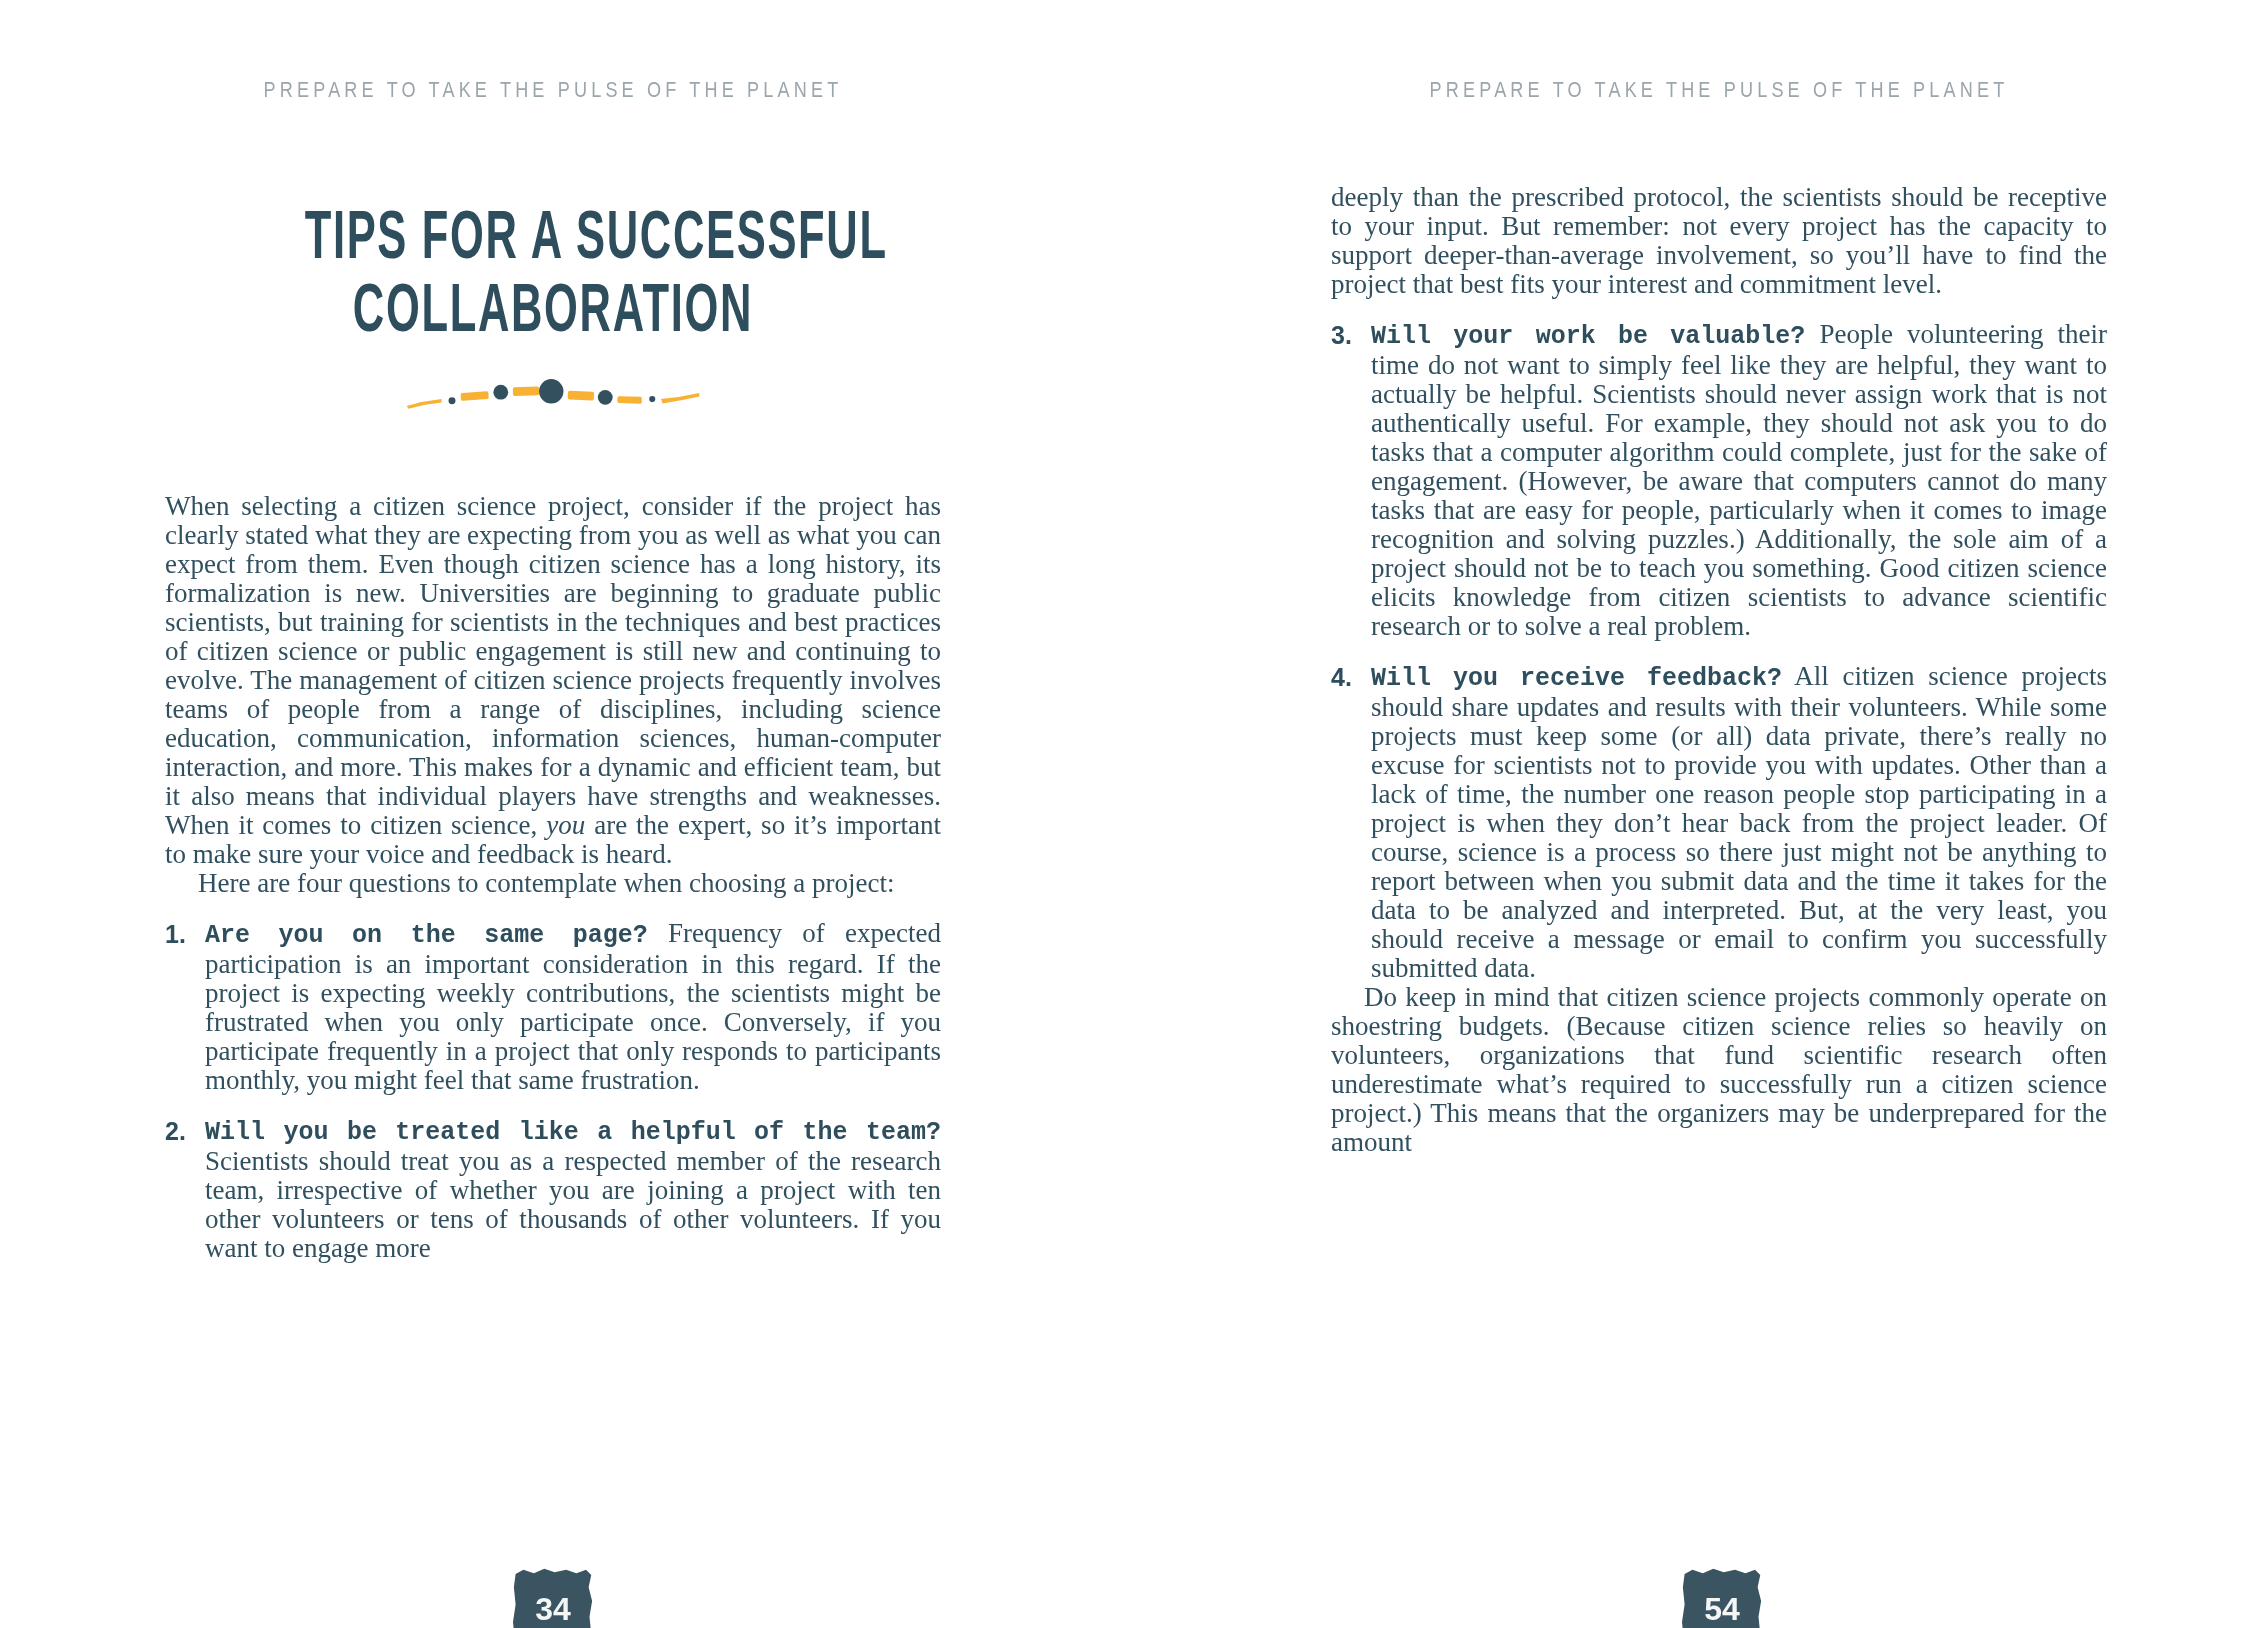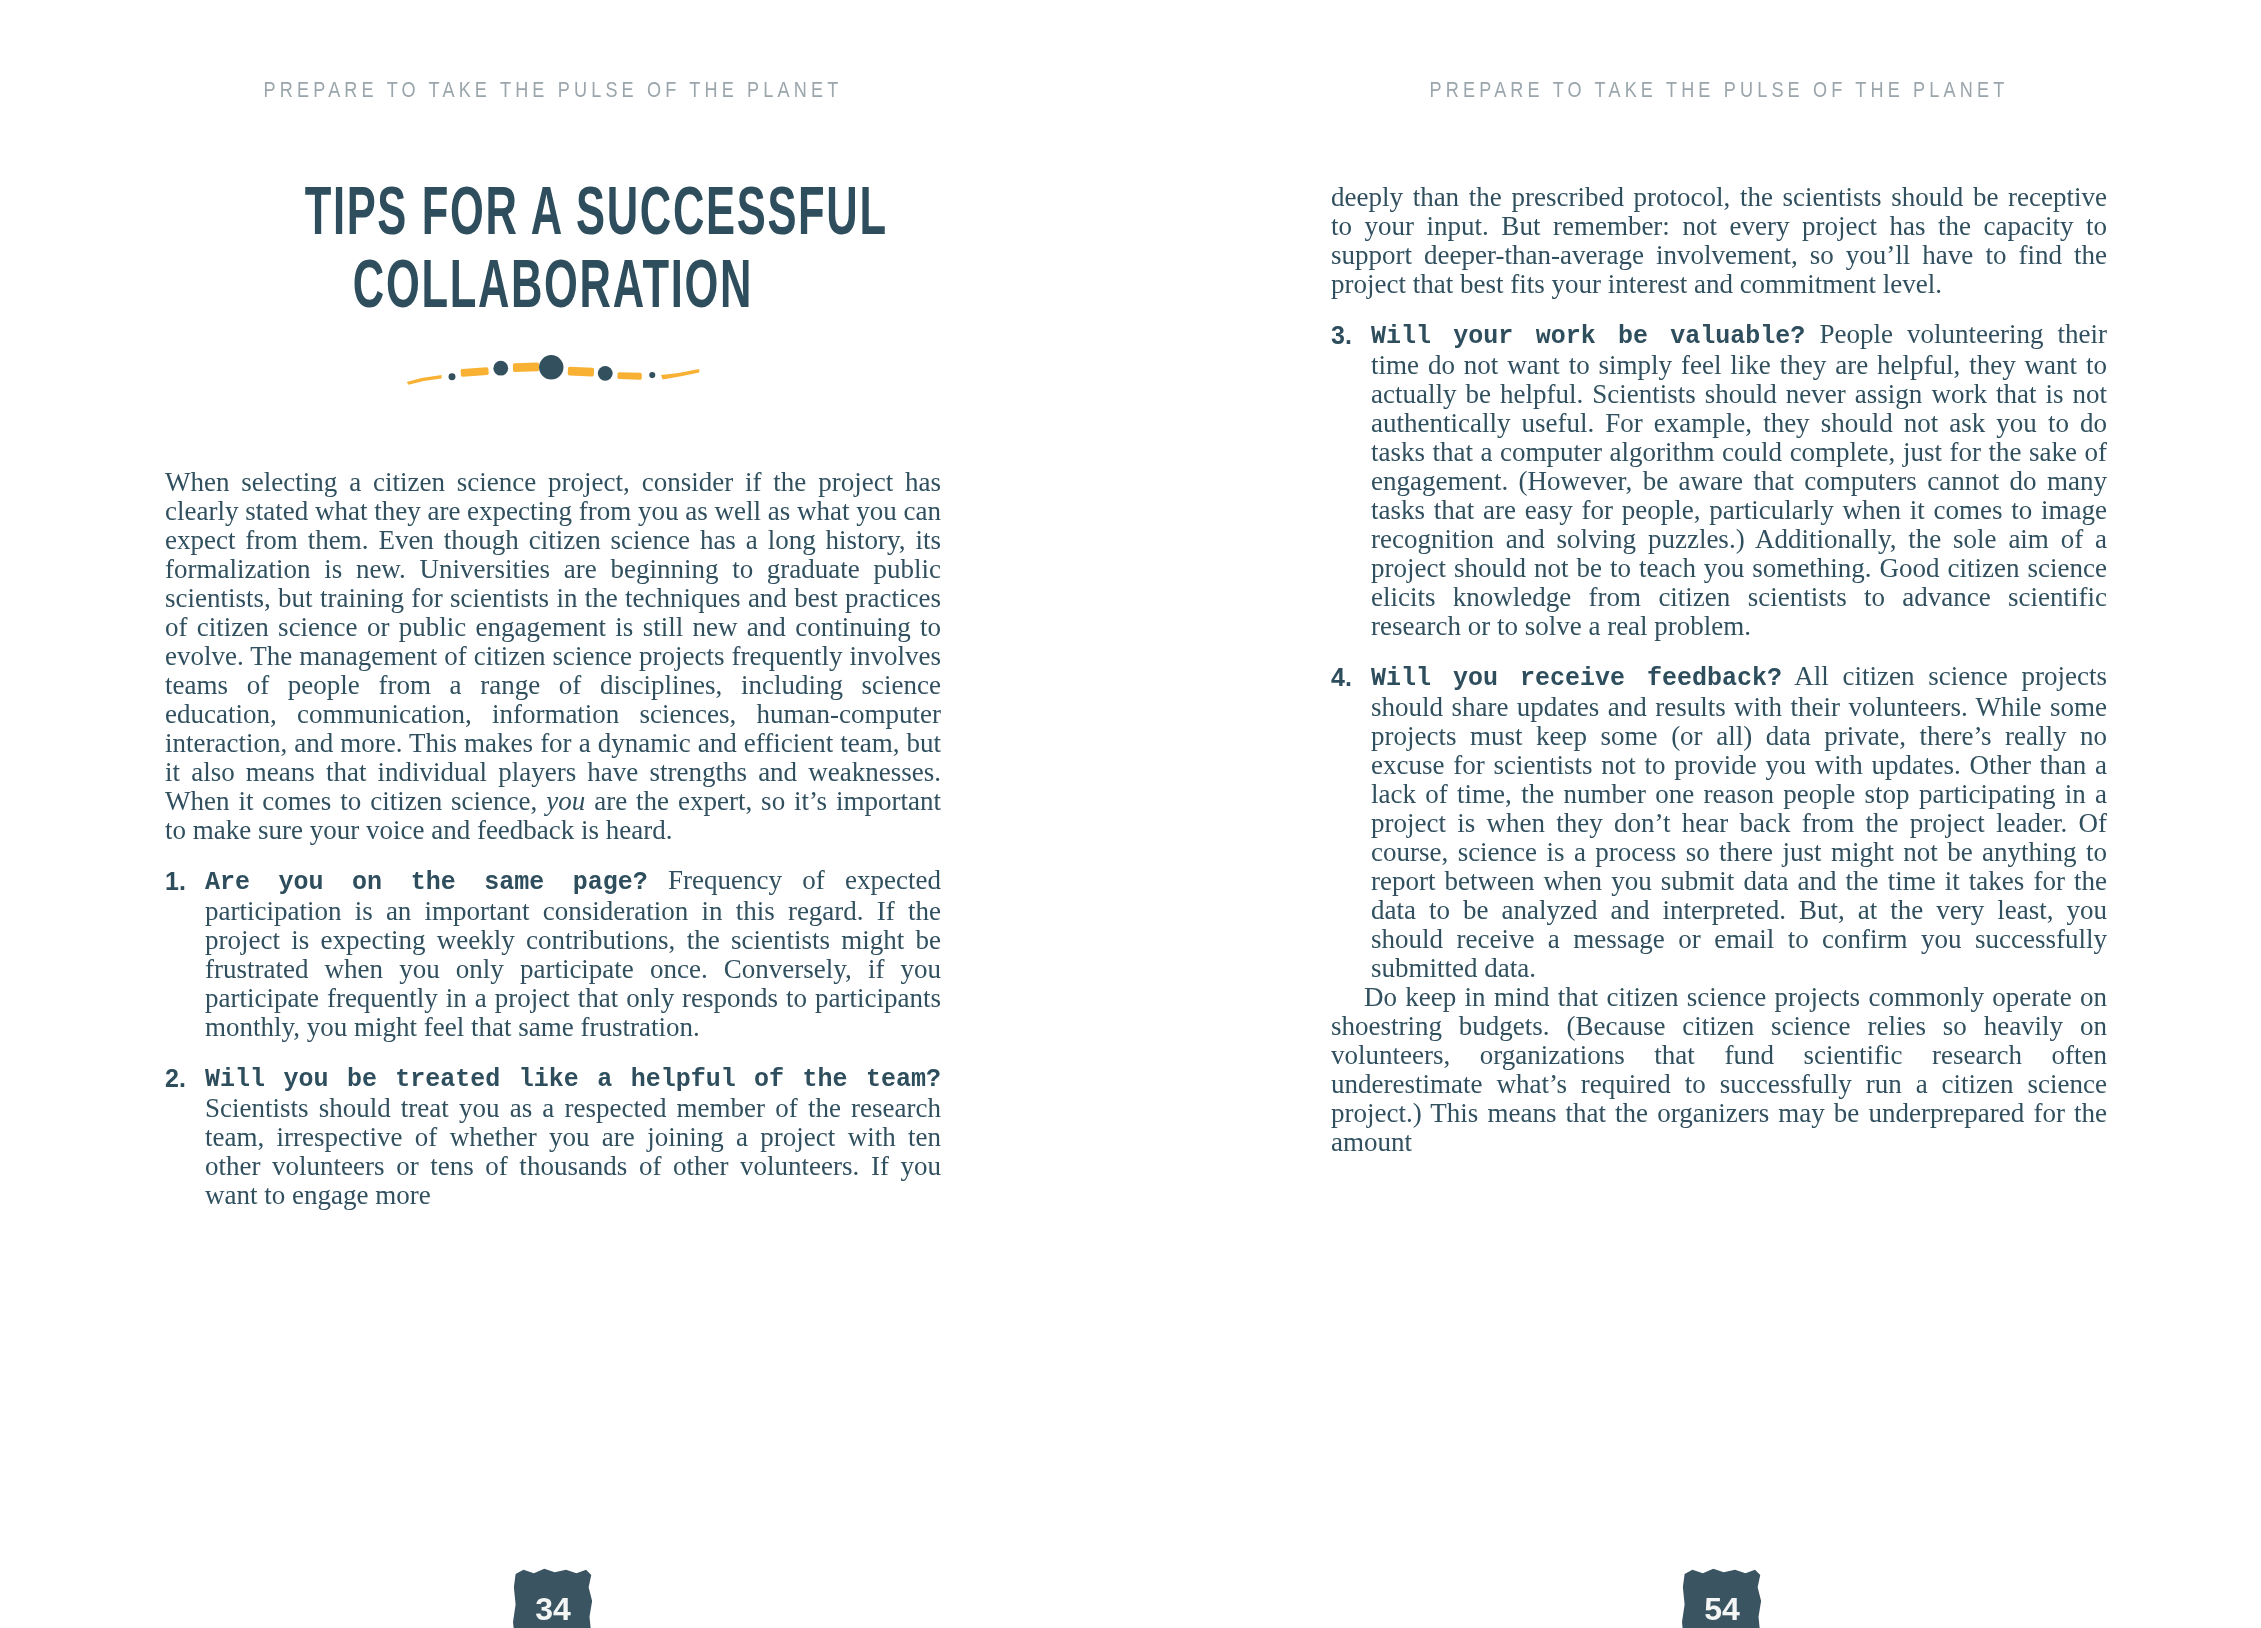--- a/index.html
+++ b/index.html
@@ -11,21 +11,21 @@
     color:#31505f;
     overflow:hidden;
   }
   .page {
     position:absolute; top:0; width:1131px; height:1628px;
   }
   .page-left  { left:0; }
   .page-right { left:1131px; }
 
   .col { position:absolute; width:776px; }
-  .page-left  .col { left:165px; }
+  .page-left  .col { left:165px;margin-top:24px; }
   .page-right .col { left:200px; }
 
   
   .runhead {
     position:absolute; top:77px; width:776px;
     text-align:center;
     font-family:"Liberation Sans", sans-serif;
     font-size:22.6px; font-weight:400;
     letter-spacing:5.2px;
     color:#9aa5ac;
@@ -120,20 +120,21 @@
       <rect x="187" y="14" width="30" height="10" rx="2" fill="#f8b133" transform="rotate(3 202 19)"></rect>
       <circle cx="230" cy="21" r="8.5" fill="#33505e"></circle>
       <rect x="244" y="20" width="28" height="8" rx="2" fill="#f8b133" transform="rotate(2 258 24)"></rect>
       <circle cx="284" cy="23" r="3.5" fill="#33505e"></circle>
       <path d="M294,23 Q316,21 338,16 L338,20 Q316,25 296,28 Z" fill="#f8b133"></path>
     </svg>
   </div>
 
   <div class="col copy">
     <p class="para"><span>When selecting a citizen science project, consider if the project has clearly stated what they are expecting from you as well as what you can expect from them. Even though citizen science has a long history, its formalization is new. Universities are beginning to graduate public scientists, but training for scientists in the techniques and best practices of citizen science or public engagement is still new and continuing to evolve. The management of citizen science projects frequently involves teams of people from a range of disciplines, including science education, communication, information sciences, human-computer interaction, and more. This makes for a dynamic and efficient team, but it also means that individual players have strengths and weaknesses. When it comes to citizen science, </span><span class="emph">you</span><span> are the expert, so it’s important to make sure your voice and feedback is heard.</span></p>
+    <p class="para indent">Here are four questions to contemplate when choosing a project:</p>
 
     <div class="list-item">
       <div class="num">1.</div>
       <div class="li-body"><span class="li-lead">Are you on the same page?</span><span> Frequency of expected participation is an important consideration in this regard. If the project is expecting weekly contributions, the scientists might be frustrated when you only participate once. Conversely, if you participate frequently in a project that only responds to participants monthly, you might feel that same frustration.</span></div>
     </div>
 
     <div class="list-item">
       <div class="num">2.</div>
       <div class="li-body"><span class="li-lead">Will you be treated like a helpful of the team?</span><span> Scientists should treat you as a respected member of the research team, irrespective of whether you are joining a project with ten other volunteers or tens of thousands of other volunteers. If you want to engage more</span></div>
     </div>

